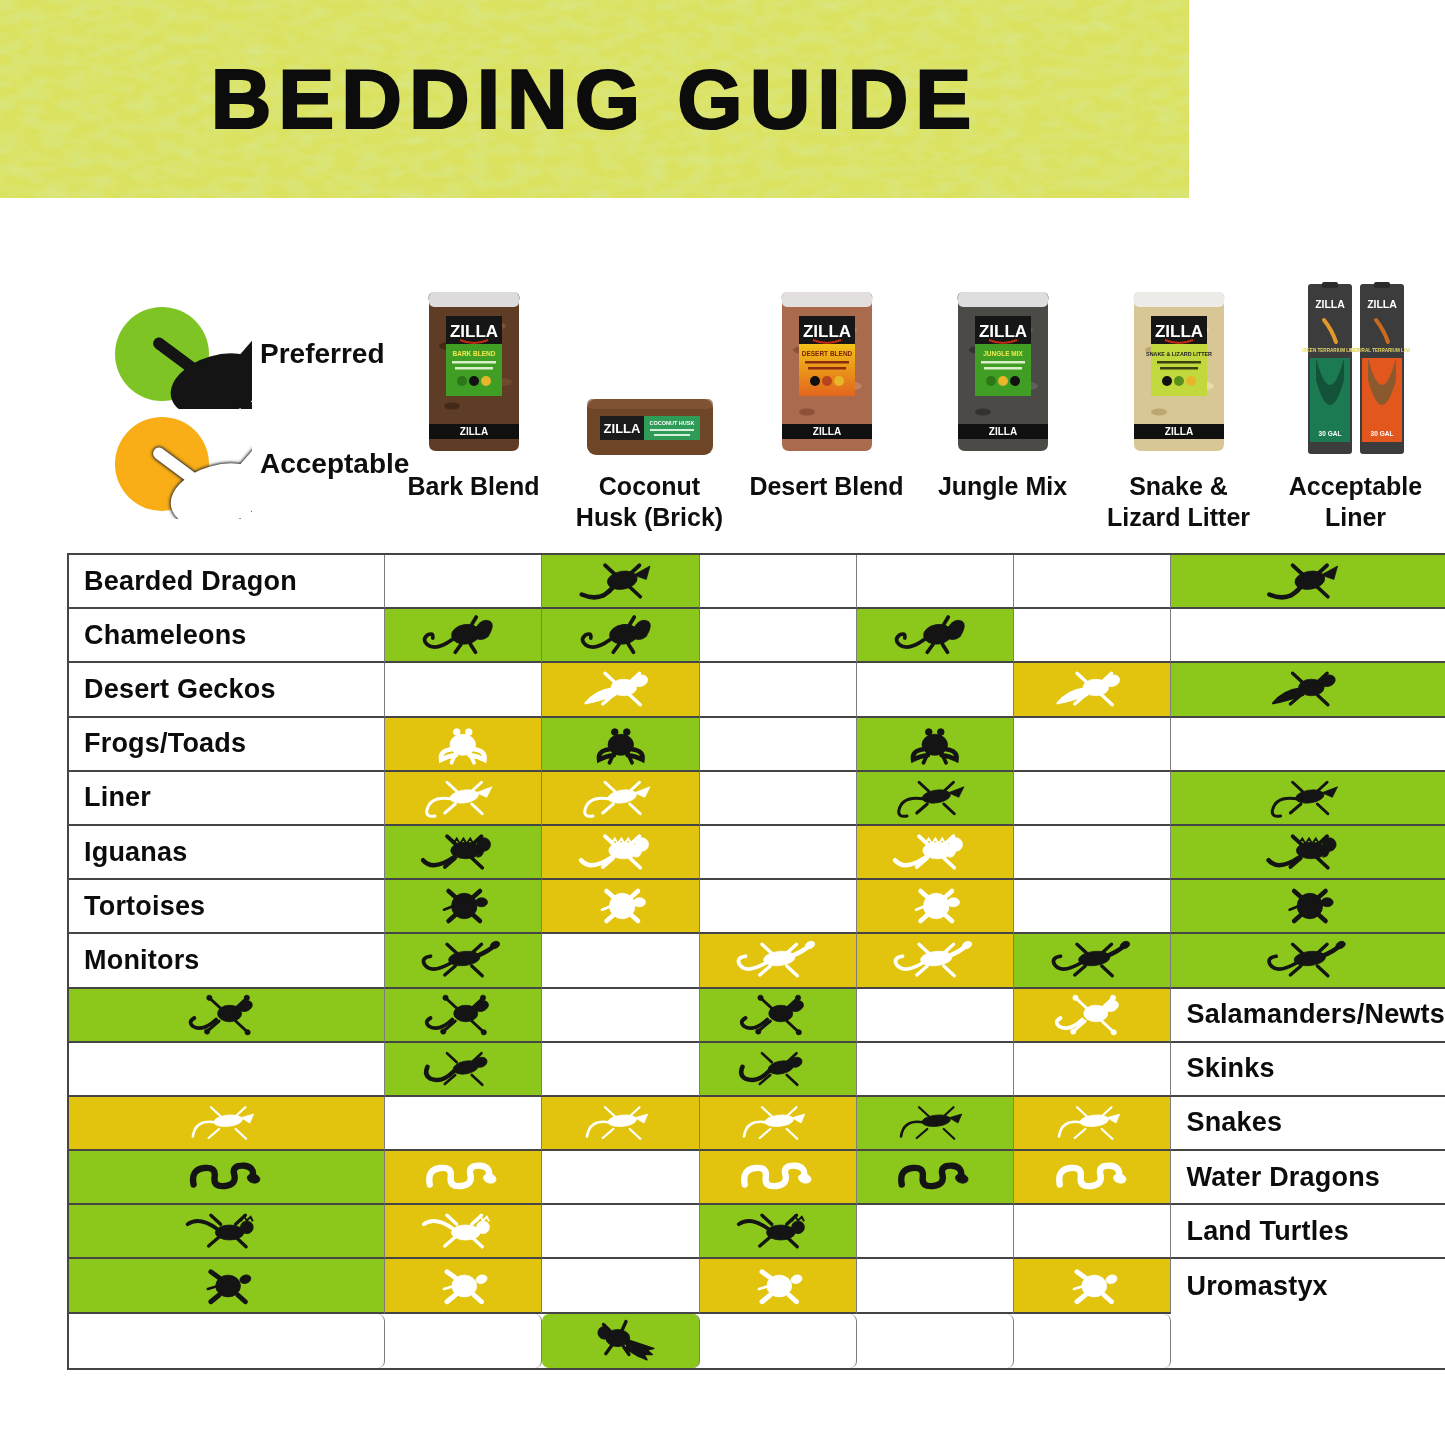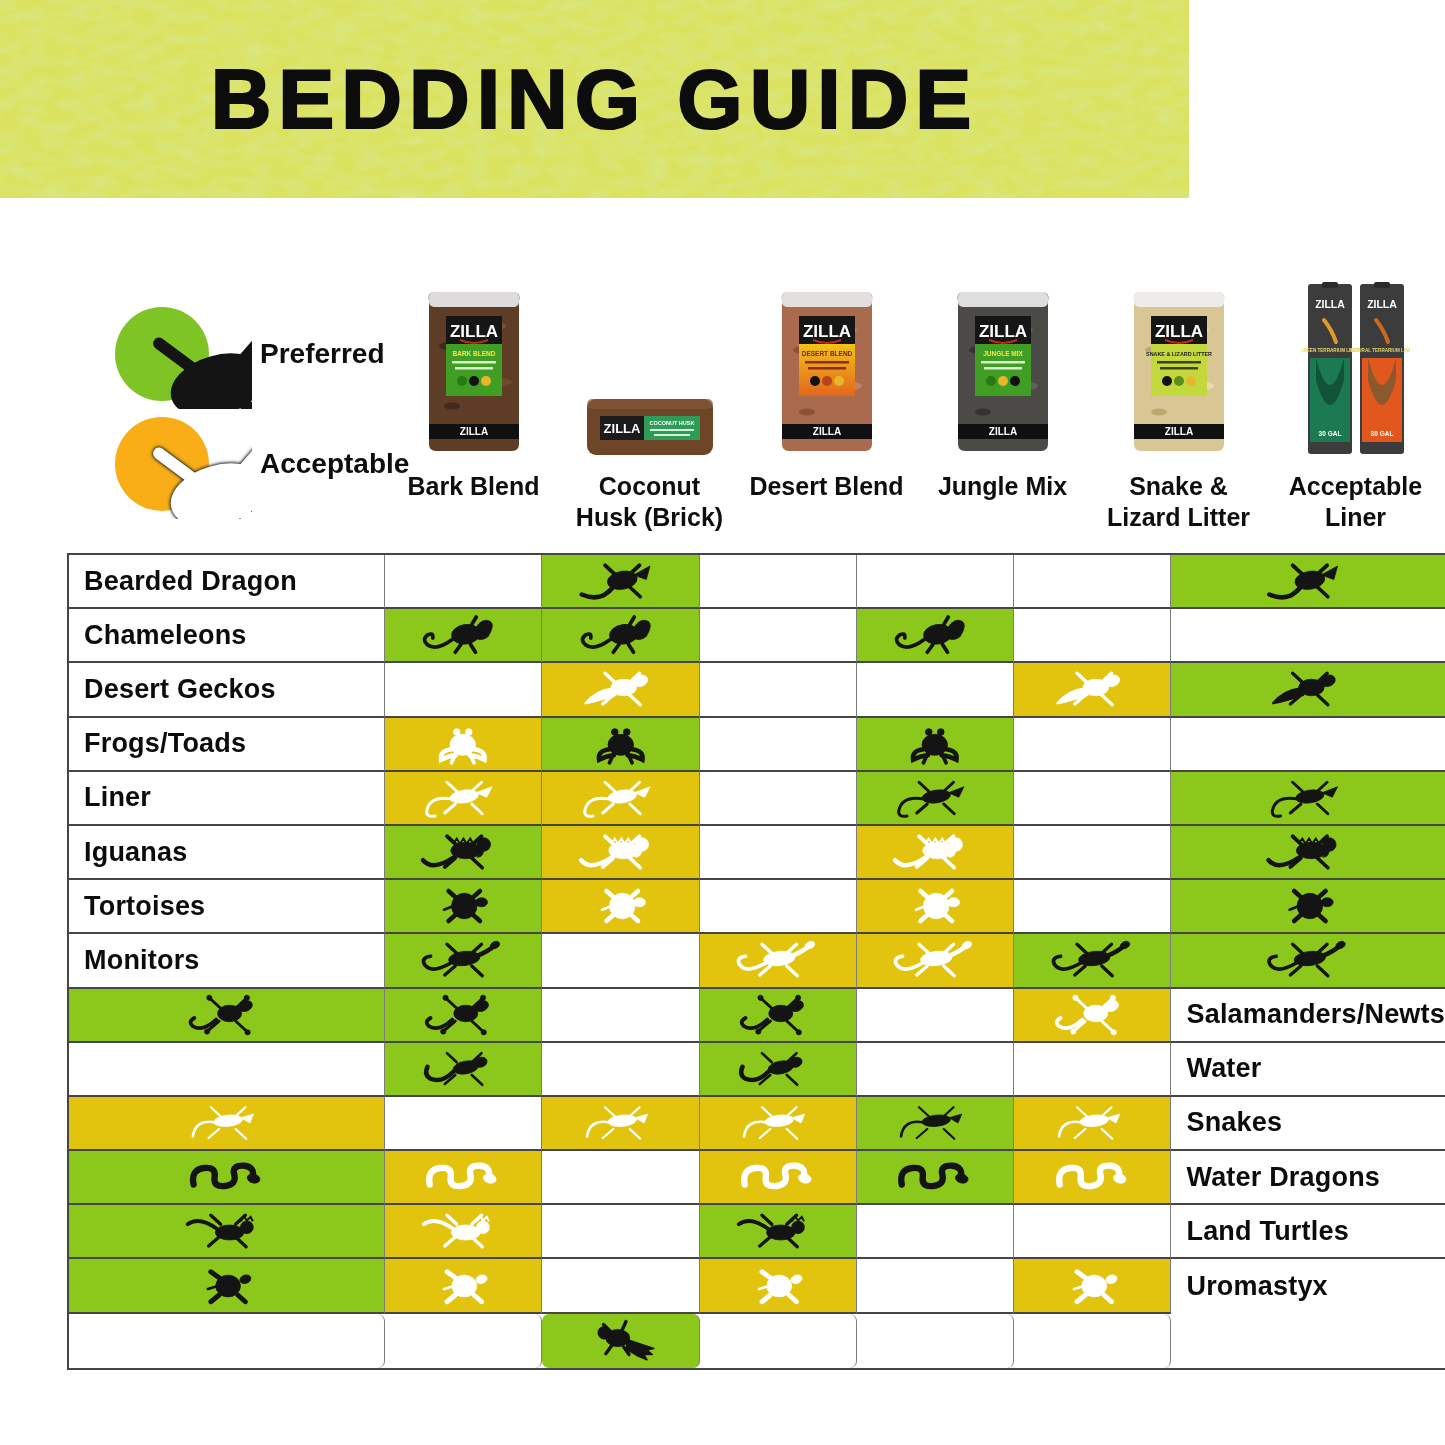--- a/index.html
+++ b/index.html
@@ -549,21 +549,21 @@
         </svg>
       </div>
       <div class="cell g" title=""></div>
       <div class="cell g" title="Salamanders/Newts — Jungle Mix (preferred)" style="background: rgb(140, 200, 27);">
         <svg viewBox="0 0 120 64" class="animal">
           <use href="#sym-salamander" fill="#141414" stroke="#141414"></use>
         </svg>
       </div>
       <div class="cell g" title=""></div>
       <div class="cell g" title=""></div>
-      <div class="rlabel g">Water</div>
+      <div class="rlabel g">Skinks</div>
       <div class="cell g" title="Skinks — Bark Blend (acceptable)" style="background: rgb(226, 196, 14);">
         <svg viewBox="0 0 120 64" class="animal">
           <use href="#sym-skink" fill="#ffffff" stroke="#ffffff"></use>
         </svg>
       </div>
       <div class="cell g" title=""></div>
       <div class="cell g" title="Skinks — Desert Blend (acceptable)" style="background: rgb(226, 196, 14);">
         <svg viewBox="0 0 120 64" class="animal">
           <use href="#sym-skink" fill="#ffffff" stroke="#ffffff"></use>
         </svg>

